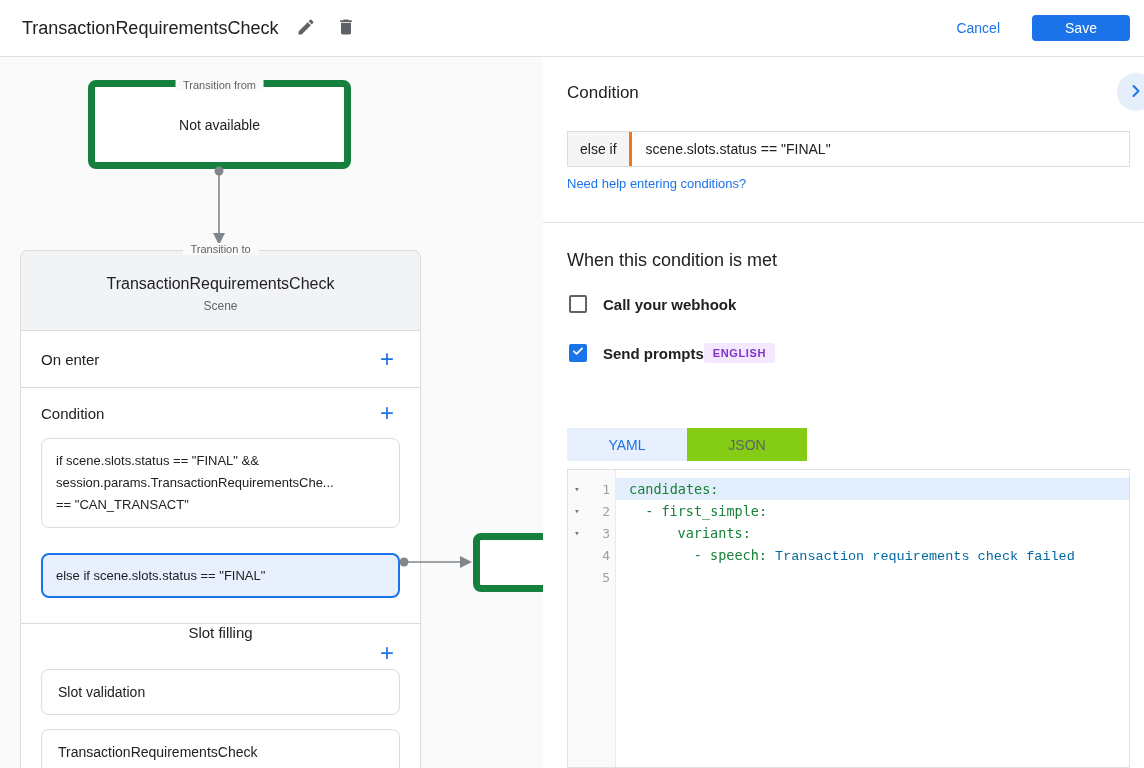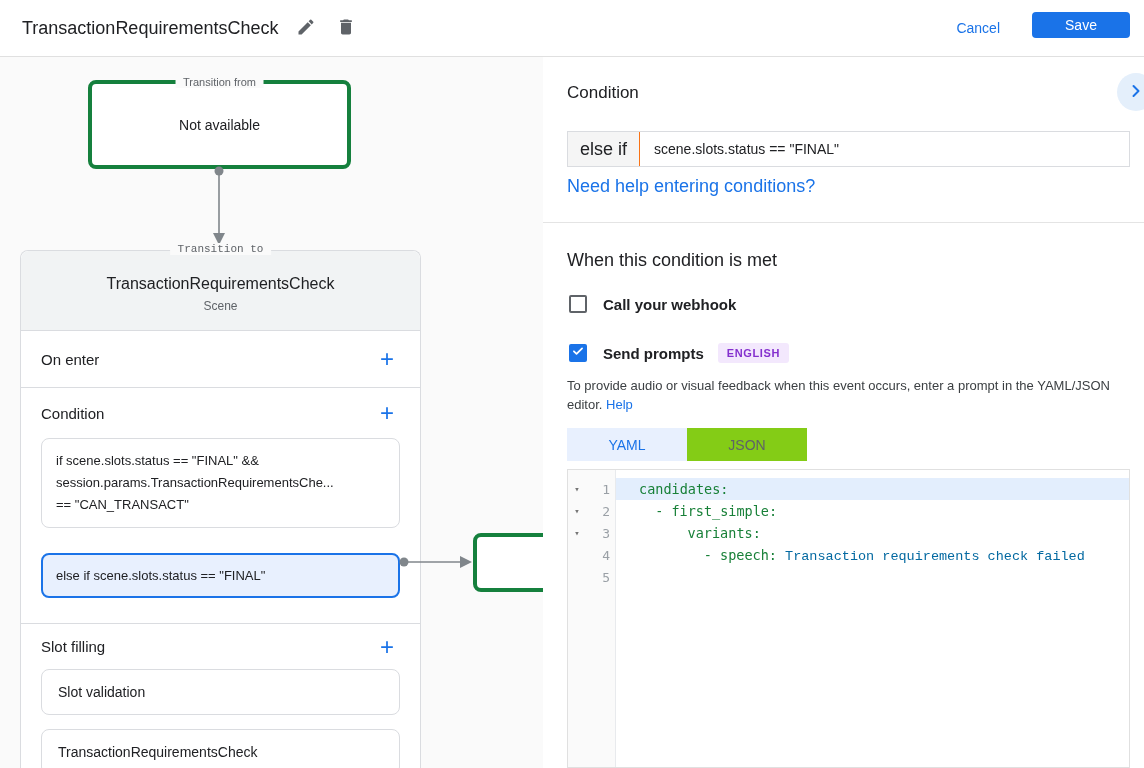--- a/index.html
+++ b/index.html
@@ -8,29 +8,29 @@
 
   
   .topbar { position:absolute; left:0; top:0; width:1144px; height:57px; background:#fff;
             border-bottom:1px solid #e0e0e0; display:flex; align-items:center; z-index:30; }
   .topbar-title { font-size:18px; color:#202124; margin-left:22px; }
   .icon-btn { background:none; border:none; cursor:pointer; display:flex; align-items:center; justify-content:center;
               width:32px; height:32px; }
   .icon-btn svg { fill:#5f6368; }
   .edit-btn { margin-left:12px; }
   .del-btn { margin-left:8px; }
-  .topbar-right { margin-left:auto; display:flex; align-items:flex-start; margin-right:14px; }
+  .topbar-right { margin-left:auto; display:flex; align-items:center; margin-right:14px; }
   .cancel-btn { background:none; border:none; color:#1a73e8; font-size:14px; font-weight:500;
                 font-family:"Liberation Sans",sans-serif; cursor:pointer; padding:8px 12px; }
   .save-btn { background:#1a73e8; color:#fff; border:none; border-radius:4px; font-size:14px; font-weight:500;
               font-family:"Liberation Sans",sans-serif; cursor:pointer; width:98px; height:26px; margin-left:20px; }
 
   
   .flow { position:absolute; left:0; top:57px; width:543px; height:711px; background:#fafafa; z-index:10; }
-  .node-box { position:absolute; background:#fff; border:4px solid #15803d; border-radius:8px; }
+  .node-box { position:absolute; background:#fff; border:7px solid #15803d; border-radius:8px; }
   .legend { position:absolute; top:-8px; left:50%; transform:translateX(-50%); background:#fafafa;
             padding:0 8px; font-size:11px; color:#5f6368; white-space:nowrap; }
   .from-box { left:88px; top:23px; width:263px; height:89px; display:flex; align-items:center; justify-content:center; }
   .from-box .node-value { font-size:14px; color:#202124; }
   .arrow-svg { position:absolute; }
 
   .scene-card { position:absolute; left:20px; top:193px; width:401px; height:520px;
                 background:#fff; border:1px solid #dadce0; border-radius:8px 8px 0 0; border-bottom:none; }
   .card-header { height:80px; background:#f1f3f4; border-bottom:1px solid #dadce0; border-radius:8px 8px 0 0;
                  display:flex; flex-direction:column; align-items:center; justify-content:center; position:relative; }
@@ -40,68 +40,68 @@
   .sec-onenter { height:57px; border-bottom:1px solid #dadce0; }
   .sec-label { font-size:15px; color:#202124; }
   .plus-btn { margin-left:auto; background:none; border:none; color:#1a73e8; font-size:24px; font-weight:300;
               cursor:pointer; line-height:1; font-family:"Liberation Sans",sans-serif; padding:0 6px; }
   .sec-condition { border-bottom:1px solid #dadce0; padding-bottom:25px; }
   .sec-label-row { height:50px; display:flex; align-items:center; padding:0 20px; }
   .cond-box { margin:0 20px; border:1px solid #dadce0; border-radius:8px; background:#fff;
               font-size:13px; color:#202124; padding:11px 14px; line-height:22px; }
   .cond-box.selected { background:#e8f0fe; border:2px solid #1a73e8; margin-top:25px; height:45px;
                        display:flex; align-items:center; padding:0 13px; position:relative; }
-  .slots-label-row { height:45px; }
+  .slots-label-row { height:45px;flex-direction:column; }
   .slot-box { margin:0 20px; height:46px; border:1px solid #dadce0; border-radius:8px; background:#fff;
               display:flex; align-items:center; padding:0 16px; font-size:14px; color:#202124; }
   .slot-box + .slot-box { margin-top:14px; }
   .target-box { left:473px; top:476px; width:90px; height:59px; }
 
   
   .panel { position:absolute; left:543px; top:57px; width:601px; height:711px; background:#fff; z-index:20; }
   .panel-title { position:absolute; left:24px; top:26px; font-size:17px; color:#202124; }
   .chevron-btn { position:absolute; left:574px; top:16px; width:38px; height:38px; border-radius:50%;
                  background:#e4effb; border:none; cursor:pointer; display:flex; align-items:center; justify-content:center; }
   .cond-input-row { position:absolute; left:24px; top:74px; width:563px; height:36px; border:1px solid #dadce0;
                     display:flex; align-items:stretch; background:#fff; }
-  .cond-prefix { background:#f5f5f5; border-right:1px solid #f97316; display:flex; align-items:center;
-                 padding:0 12px; font-size:18px; color:#202124; }
+  .cond-prefix { background:#f5f5f5; border-right:3px solid #f97316; display:flex; align-items:center;
+                 padding:0 12px; font-size:14px; color:#202124; }
   .cond-input { flex:1; border:none; outline:none; font-size:14px; color:#202124; padding:0 14px;
                 font-family:"Liberation Sans",sans-serif; background:transparent; }
-  .help-link { position:absolute; left:24px; top:119px; font-size:18px; color:#1a73e8; text-decoration:none; }
+  .help-link { position:absolute; left:24px; top:119px; font-size:13px; color:#1a73e8; text-decoration:none; }
   .panel-divider { position:absolute; left:0; top:165px; width:601px; height:1px; background:#e4e4e4; }
   .met-title { position:absolute; left:24px; top:193px; font-size:18px; color:#202124; }
   .check-row { position:absolute; left:26px; display:flex; align-items:center; }
   .check-row-webhook { top:238px; }
   .check-row-prompts { top:286px; }
   .checkbox { width:18px; height:18px; border:2px solid #5f6368; border-radius:2px; background:#fff;
               display:inline-flex; align-items:center; justify-content:center; cursor:pointer; }
   .checkbox.checked { background:#1a73e8; border-color:#1a73e8; }
   .check-label { font-size:15px; font-weight:700; color:#202124; margin-left:16px; cursor:default; }
-  .lang-badge { margin-left:14px; background:#f3e8fd; color:#8430ce; font-size:11px; font-weight:700;
+  .lang-badge { background:#f3e8fd; color:#8430ce; font-size:11px; font-weight:700;
                 letter-spacing:.6px; padding:4px 9px; border-radius:3px; }
   .prompt-desc { position:absolute; left:24px; top:320px; width:566px; font-size:13px; color:#3c4043; line-height:1.45; }
   .inline-link { color:#1a73e8; text-decoration:none; }
   .tabs { position:absolute; left:24px; top:371px; display:flex; }
   .tab { width:120px; height:33px; display:flex; align-items:center; justify-content:center;
          font-size:14px; font-weight:500; color:#5f6368; cursor:pointer; background:#84cc16; border:none;
          font-family:"Liberation Sans",sans-serif; }
   .tab.active { background:#e8f0fe; color:#1a73e8; }
 
   
   .editor { position:absolute; left:24px; top:412px; width:563px; height:299px; border:1px solid #e0e0e0;
             background:#fff; font-family:"DejaVu Sans Mono", monospace; overflow:hidden; }
   .gutter-bg { position:absolute; left:0; top:0; width:48px; height:100%; background:#fafafa;
                border-right:1px solid #e8eaed; }
   .ed-rows { position:relative; padding-top:8px; }
   .ed-row { display:flex; height:22px; align-items:center; }
   .ed-gutter { width:48px; flex:0 0 48px; display:flex; align-items:center; height:22px; position:relative; }
   .ed-fold { width:18px; text-align:center; font-size:9px; color:#757575; cursor:pointer; }
   .ed-num { flex:1; text-align:right; padding-right:6px; font-size:13px; color:#9aa0a6; }
-  .ed-code { flex:1; height:22px; line-height:22px; font-size:13.5px; white-space:pre; padding-left:23px; color:#202124; }
+  .ed-code { flex:1; height:22px; line-height:22px; font-size:13.5px; white-space:pre; padding-left:13px; color:#202124; }
   .ed-code.active { background:#e3eefd; }
   .tok-key { color:#188038; }
   .tok-plain { color:#0369a1;font-family:Liberation Mono, monospace; }
 </style>
 </head>
 <body>
 
 <header class="topbar">
   <span class="topbar-title">TransactionRequirementsCheck</span>
   <button class="icon-btn edit-btn">
@@ -132,21 +132,21 @@
   </div>
 
   <svg class="arrow-svg" style="left:207px; top:108px;" width="24" height="86">
     <circle cx="12" cy="6" r="4.5" fill="#80868b"></circle>
     <line x1="12" y1="6" x2="12" y2="70" stroke="#80868b" stroke-width="1.6"></line>
     <polygon points="6,68 18,68 12,80" fill="#80868b"></polygon>
   </svg>
 
   <div class="scene-card">
     <div class="card-header">
-      <span class="legend" style="background:#fafafa;font-family:Liberation Mono, monospace;">Transition to</span>
+      <span class="legend" style="background:#fafafa;">Transition to</span>
       <span class="card-title">TransactionRequirementsCheck</span>
       <span class="card-subtitle">Scene</span>
     </div>
 
     <div class="sec-row sec-onenter">
       <span class="sec-label">On enter</span>
       <button class="plus-btn">+</button>
     </div>
 
     <div class="sec-condition">
@@ -220,22 +220,20 @@
       <span>
         <svg width="14" height="14" viewBox="0 0 24 24">
             <path d="M5 12.5l4.5 4.5L19 7.5" fill="none" stroke="#fff" stroke-width="3" stroke-linecap="round" stroke-linejoin="round"></path>
           </svg>
       </span>
     </span>
     <span class="check-label">Send prompts</span>
     <span class="lang-badge">ENGLISH</span>
   </div>
 
-  <p class="prompt-desc"><span>To provide audio or visual feedback when this event occurs, enter a prompt in the YAML/JSON editor.</span>
-    <a class="inline-link" href="#">Help</a></p>
 
   <div class="tabs">
     <button class="tab active">YAML</button>
     <button class="tab">JSON</button>
   </div>
 
   <div class="editor">
     <div class="gutter-bg"></div>
     <div class="ed-rows">
         <div class="ed-row">

